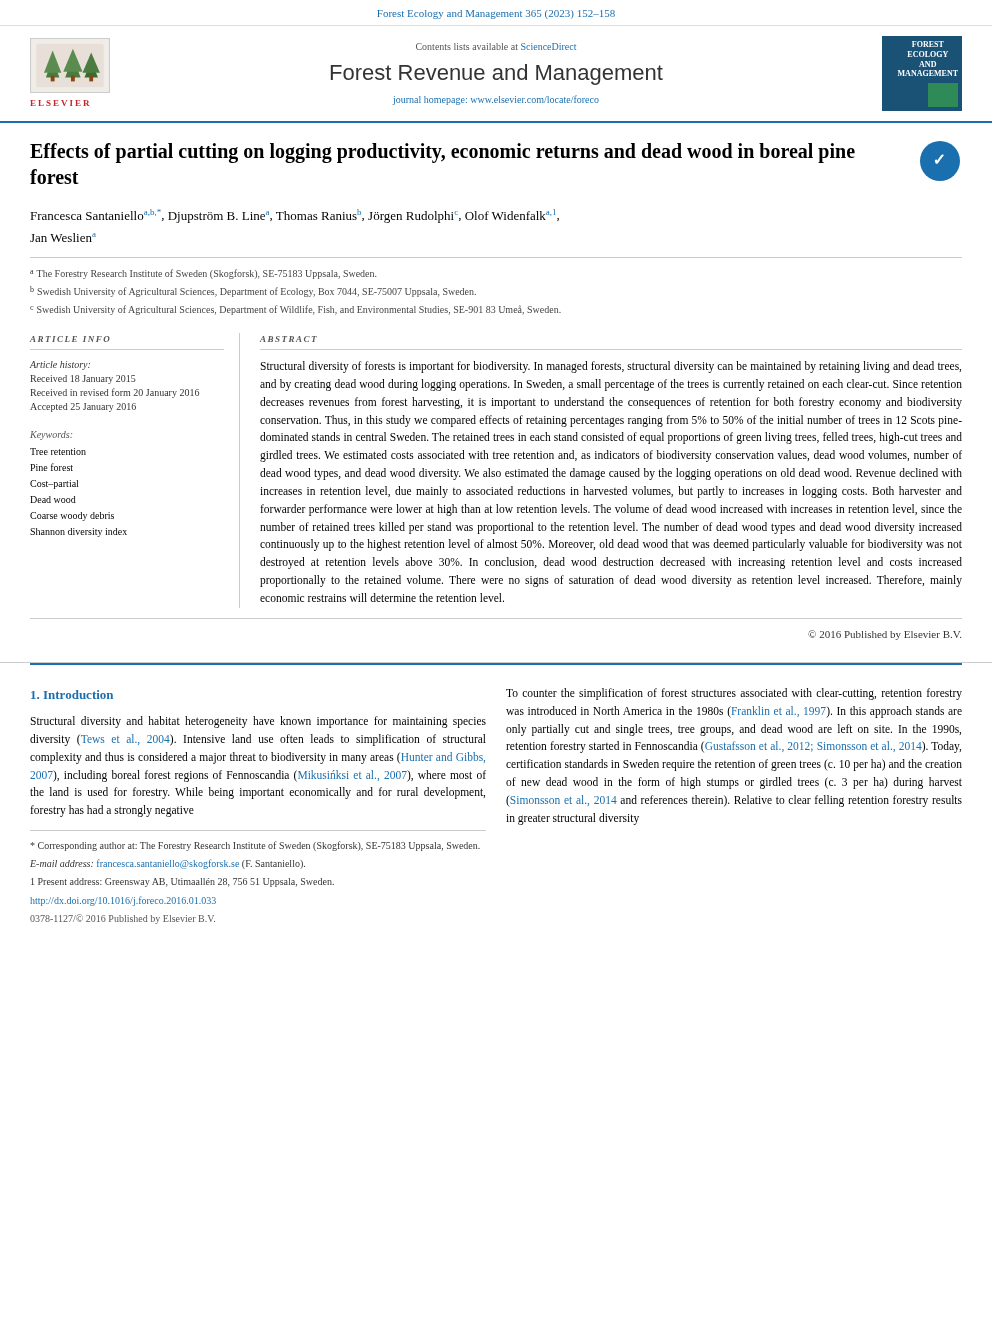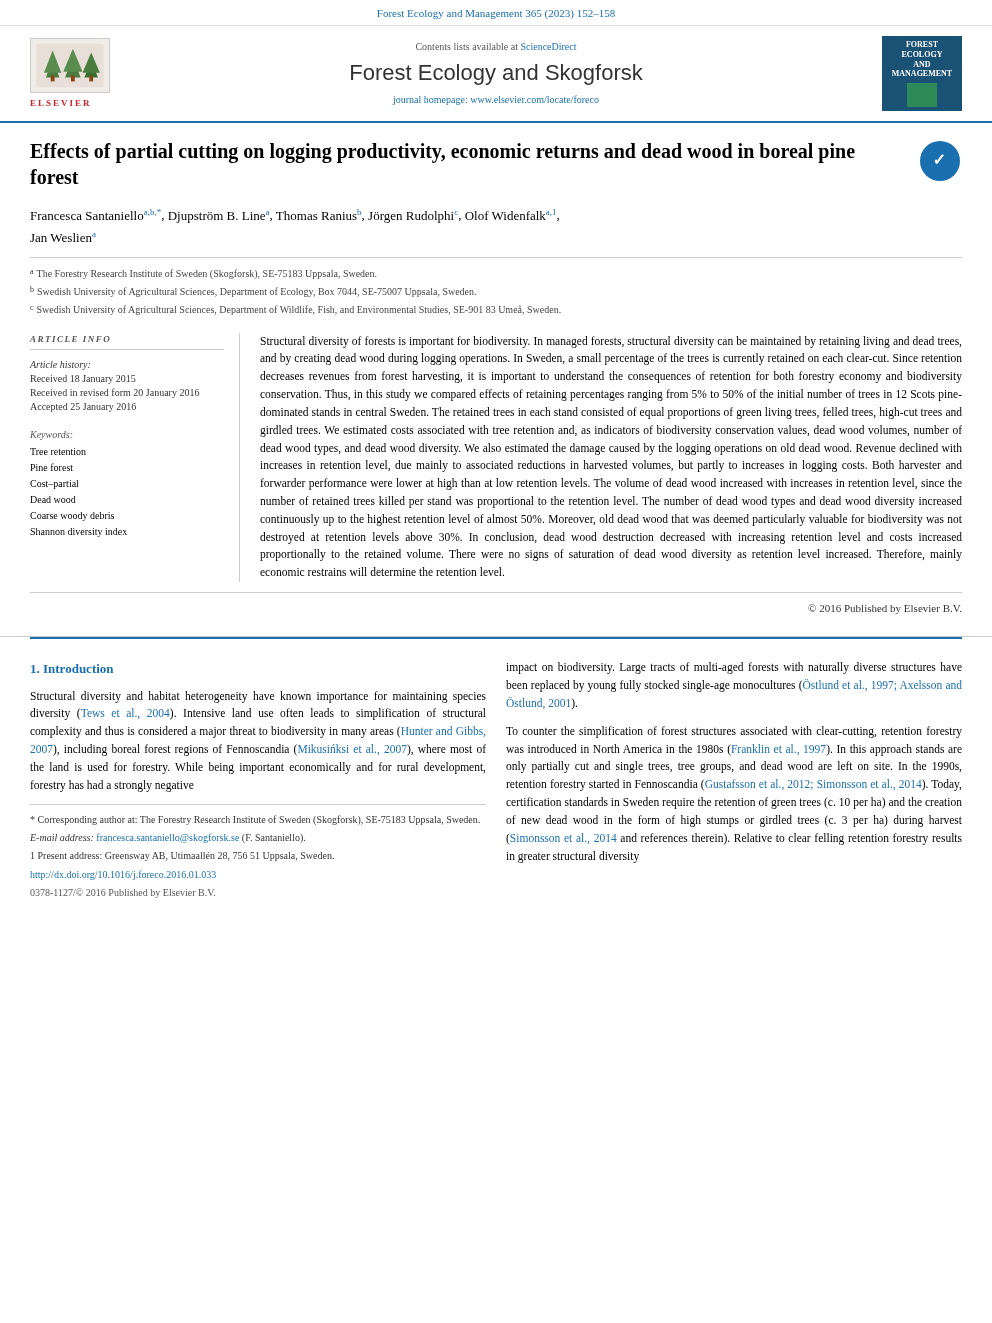--- a/index.html
+++ b/index.html
@@ -93,21 +93,21 @@
       display: flex;
       flex-direction: column;
       align-items: center;
     }
     .journal-logo-box {
       width: 80px;
       height: 75px;
       background: #1a5276;
       display: flex;
       flex-direction: column;
-      align-items: center;
+      align-items: flex-end;
       justify-content: center;
       padding: 4px;
     }
     .journal-logo-box .logo-line1 {
       font-size: 8px;
       color: #fff;
       font-weight: bold;
       text-align: center;
       line-height: 1.2;
     }
@@ -355,21 +355,21 @@
       </div>
       <div class="elsevier-name">ELSEVIER</div>
     </div>
   </div>
 
   <div class="journal-header-center">
     <div class="sciencedirect-text">
       <span>Contents lists available at</span>
       <span style="color:#1a6faf;">ScienceDirect</span>
     </div>
-    <div class="journal-title-main">Forest Ecology and Skogforsk</div>
+    <div class="journal-title-main">Forest Revenue and Management</div>
     <div class="journal-homepage">
       <span>journal homepage:</span>
       <span style="color:#1a6faf;">www.elsevier.com/locate/foreco</span>
     </div>
   </div>
 
   <div class="journal-header-right">
     <div class="journal-logo-box">
       <div class="logo-line1">FOREST<br>ECOLOGY<br>AND<br>MANAGEMENT</div>
       <div class="logo-img"></div>
@@ -427,20 +427,21 @@
         <div class="keyword-item">Tree retention</div>
         <div class="keyword-item">Pine forest</div>
         <div class="keyword-item">Cost–partial</div>
         <div class="keyword-item">Dead wood</div>
         <div class="keyword-item">Coarse woody debris</div>
         <div class="keyword-item">Shannon diversity index</div>
       </div>
     </div>
 
     <div class="col-right">
+      <div class="section-header">ABSTRACT</div>
       <div class="abstract-text">Structural diversity of forests is important for biodiversity. In managed forests, structural diversity can be maintained by retaining living and dead trees, and by creating dead wood during logging operations. In Sweden, a small percentage of the trees is currently retained on each clear-cut. Since retention decreases revenues from forest harvesting, it is important to understand the consequences of retention for both forestry economy and biodiversity conservation. Thus, in this study we compared effects of retaining percentages ranging from 5% to 50% of the initial number of trees in 12 Scots pine-dominated stands in central Sweden. The retained trees in each stand consisted of equal proportions of green living trees, felled trees, high-cut trees and girdled trees. We estimated costs associated with tree retention and, as indicators of biodiversity conservation values, dead wood volumes, number of dead wood types, and dead wood diversity. We also estimated the damage caused by the logging operations on old dead wood. Revenue declined with increases in retention level, due mainly to associated reductions in harvested volumes, but partly to increases in logging costs. Both harvester and forwarder performance were lower at high than at low retention levels. The volume of dead wood increased with increases in retention level, since the number of retained trees killed per stand was proportional to the retention level. The number of dead wood types and dead wood diversity increased continuously up to the highest retention level of almost 50%. Moreover, old dead wood that was deemed particularly valuable for biodiversity was not destroyed at retention levels above 30%. In conclusion, dead wood destruction decreased with increasing retention level and costs increased proportionally to the retained volume. There were no signs of saturation of dead wood diversity as retention level increased. Therefore, mainly economic restrains will determine the retention level.</div>
     </div>
   </div>
 
   <div class="copyright-line">© 2016 Published by Elsevier B.V.</div>
 </div>
 
 <hr class="section-divider">
 
 <div class="body-section">
@@ -463,23 +464,20 @@
         </div>
         <div class="footnote-item">1 Present address: Greensway AB, Utimaallén 28, 756 51 Uppsala, Sweden.</div>
         <div class="doi-line">
           <span>http://dx.doi.org/10.1016/j.foreco.2016.01.033</span>
         </div>
         <div class="issn-line">0378-1127/© 2016 Published by Elsevier B.V.</div>
       </div>
     </div>
 
     <div class="body-col">
-      <div class="body-para">
-        impact on biodiversity. Large tracts of multi-aged forests with naturally diverse structures have been replaced by young fully stocked single-age monocultures (<span class="cite-link">Östlund et al., 1997; Axelsson and Östlund, 2001</span>).
-      </div>
 
       <div class="body-para">
         To counter the simplification of forest structures associated with clear-cutting, retention forestry was introduced in North America in the 1980s (<span class="cite-link">Franklin et al., 1997</span>). In this approach stands are only partially cut and single trees, tree groups, and dead wood are left on site. In the 1990s, retention forestry started in Fennoscandia (<span class="cite-link">Gustafsson et al., 2012; Simonsson et al., 2014</span>). Today, certification standards in Sweden require the retention of green trees (c. 10 per ha) and the creation of new dead wood in the form of high stumps or girdled trees (c. 3 per ha) during harvest (<span class="cite-link">Simonsson et al., 2014</span> <span>and</span> references therein). Relative to clear felling retention forestry results in greater structural diversity
       </div>
     </div>
 
   </div>
 </div>
 
 </body></html>

